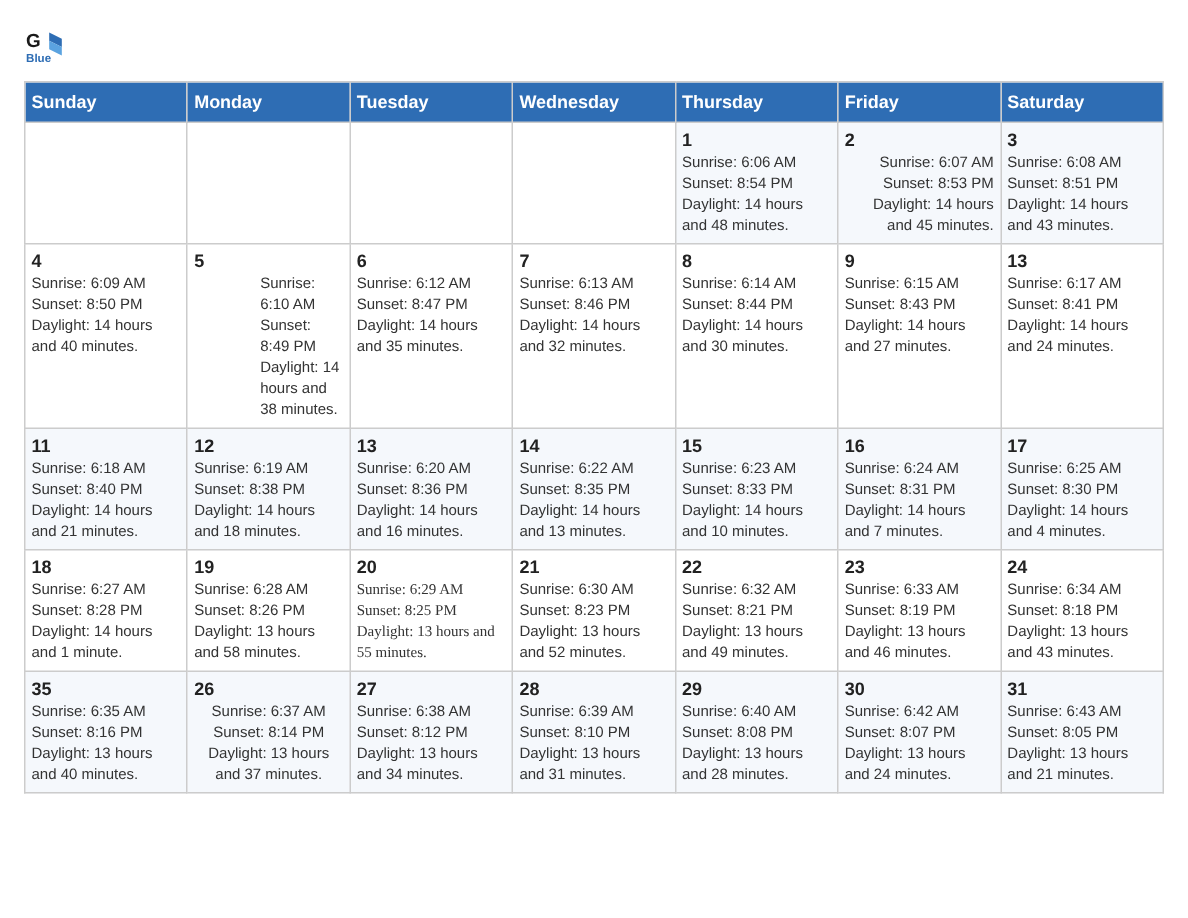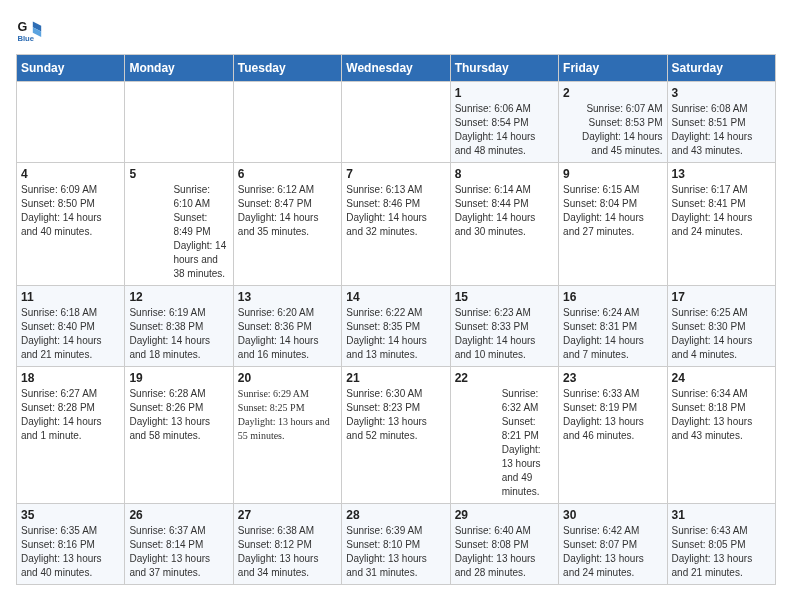--- a/index.html
+++ b/index.html
@@ -168,21 +168,21 @@
         </td>
         <td>
           <span class="day-number">8</span>
           <div class="day-info" style="white-space: pre-line;">Sunrise: 6:14 AM
 Sunset: 8:44 PM
 Daylight: 14 hours and 30 minutes.</div>
         </td>
         <td>
           <span class="day-number">9</span>
           <div class="day-info" style="white-space: pre-line;">Sunrise: 6:15 AM
-Sunset: 8:04 PM
+Sunset: 8:43 PM
 Daylight: 14 hours and 27 minutes.</div>
         </td>
         <td>
           <span class="day-number">13</span>
           <div class="day-info" style="white-space: pre-line;">Sunrise: 6:17 AM
 Sunset: 8:41 PM
 Daylight: 14 hours and 24 minutes.</div>
         </td>
       </tr>
       <tr>
@@ -249,21 +249,21 @@
 Daylight: 13 hours and 55 minutes.</div>
         </td>
         <td>
           <span class="day-number">21</span>
           <div class="day-info" style="white-space: pre-line;">Sunrise: 6:30 AM
 Sunset: 8:23 PM
 Daylight: 13 hours and 52 minutes.</div>
         </td>
         <td>
           <span class="day-number">22</span>
-          <div class="day-info" style="white-space: pre-line; margin-left: 47px;">Sunrise: 6:32 AM
+          <div class="day-info" style="white-space: pre-line;">Sunrise: 6:32 AM
 Sunset: 8:21 PM
 Daylight: 13 hours and 49 minutes.</div>
         </td>
         <td>
           <span class="day-number">23</span>
           <div class="day-info" style="white-space: pre-line;">Sunrise: 6:33 AM
 Sunset: 8:19 PM
 Daylight: 13 hours and 46 minutes.</div>
         </td>
         <td>
@@ -275,21 +275,21 @@
       </tr>
       <tr>
         <td>
           <span class="day-number">35</span>
           <div class="day-info" style="white-space: pre-line;">Sunrise: 6:35 AM
 Sunset: 8:16 PM
 Daylight: 13 hours and 40 minutes.</div>
         </td>
         <td>
           <span class="day-number">26</span>
-          <div class="day-info" style="white-space: pre-line;">Sunrise: 6:37 AM
+          <div class="day-info" style="white-space: pre-line; text-align: center;">Sunrise: 6:37 AM
 Sunset: 8:14 PM
 Daylight: 13 hours and 37 minutes.</div>
         </td>
         <td>
           <span class="day-number">27</span>
           <div class="day-info" style="white-space: pre-line;">Sunrise: 6:38 AM
 Sunset: 8:12 PM
 Daylight: 13 hours and 34 minutes.</div>
         </td>
         <td>

